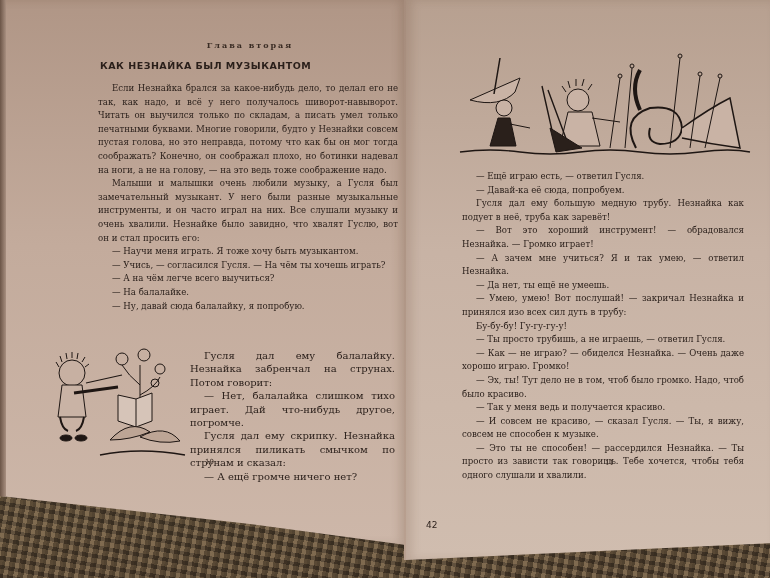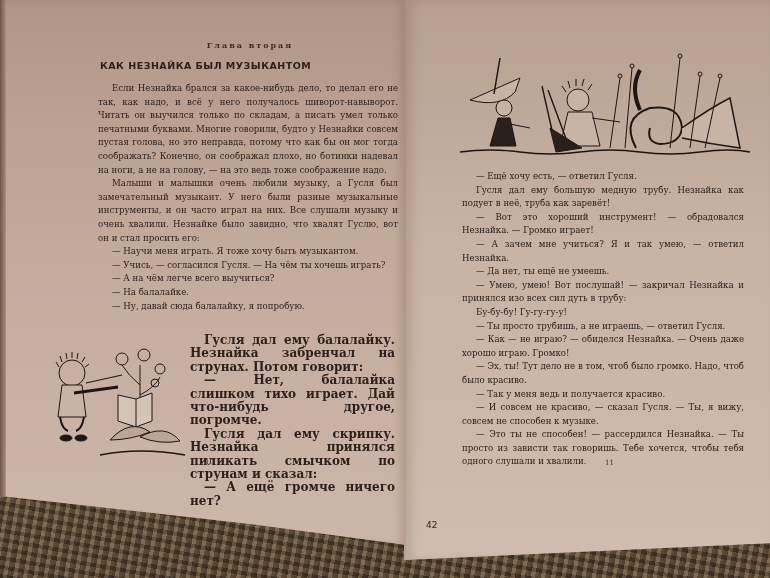--- a/index.html
+++ b/index.html
@@ -75,21 +75,21 @@
 <div class="text" style="left:98px; top:82px; width:300px;">
   <p>Если Незнайка брался за какое-нибудь дело, то делал его не так, как надо, и всё у него получалось шиворот-навыворот. Читать он выучился только по складам, а писать умел только печатными буквами. Многие говорили, будто у Незнайки совсем пустая голова, но это неправда, потому что как бы он мог тогда соображать? Конечно, он соображал плохо, но ботинки надевал на ноги, а не на голову, — на это ведь тоже соображение надо.</p>
   <p>Малыши и малышки очень любили музыку, а Гусля был замечательный музыкант. У него были разные музыкальные инструменты, и он часто играл на них. Все слушали музыку и очень хвалили. Незнайке было завидно, что хвалят Гуслю, вот он и стал просить его:</p>
   <p>— Научи меня играть. Я тоже хочу быть музыкантом.</p>
   <p>— Учись, — согласился Гусля. — На чём ты хочешь играть?</p>
   <p>— А на чём легче всего выучиться?</p>
   <p>— На балалайке.</p>
   <p>— Ну, давай сюда балалайку, я попробую.</p>
 </div>
 
-<div class="text" style="left:190px; top:334px; width:205px; font-size:12px; line-height:13.4px;font-weight:bold;">
+<div class="text" style="left:190px; top:349px; width:205px; font-size:10px; line-height:13.4px;">
   <p>Гусля дал ему балалайку. Незнайка забренчал на струнах. Потом говорит:</p>
   <p>— Нет, балалайка слишком тихо играет. Дай что-нибудь другое, погромче.</p>
   <p>Гусля дал ему скрипку. Незнайка принялся пиликать смычком по струнам и сказал:</p>
   <p>— А ещё громче ничего нет?</p>
 </div>
 
 <div class="pnum" style="left:205px; top:458px;">10</div>
 
 <div class="illus" style="left:40px; top:345px;">
   <svg width="150" height="125" viewBox="0 0 150 125">
@@ -147,21 +147,22 @@
         <circle cx="220" cy="8" r="2"></circle>
         <circle cx="240" cy="26" r="2"></circle>
         <circle cx="260" cy="28" r="2"></circle>
 
       <path d="M0 104 q30 -4 60 0 t60 0 t60 0 t60 0 t50 0" stroke-width="1.4"></path>
     </g>
   </svg>
 </div>
 
 <div class="text" style="left:462px; top:170px; width:282px;">
-  <p>— Ещё хочу есть, — ответил Гусля.</p>
+  <p>— Ещё играю есть, — ответил Гусля.</p>
+  <p>— Давай-ка её сюда, попробуем.</p>
   <p>Гусля дал ему большую медную трубу. Незнайка как подует в неё, труба как заревёт!</p>
   <p>— Вот это хороший инструмент! — обрадовался Незнайка. — Громко играет!</p>
   <p>— А зачем мне учиться? Я и так умею, — ответил Незнайка.</p>
   <p>— Да нет, ты ещё не умеешь.</p>
   <p>— Умею, умею! Вот послушай! — закричал Незнайка и принялся изо всех сил дуть в трубу:</p>
   <p>Бу-бу-бу! Гу-гу-гу-у!</p>
   <p>— Ты просто трубишь, а не играешь, — ответил Гусля.</p>
   <p>— Как — не играю? — обиделся Незнайка. — Очень даже хорошо играю. Громко!</p>
   <p>— Эх, ты! Тут дело не в том, чтоб было громко. Надо, чтоб было красиво.</p>
   <p>— Так у меня ведь и получается красиво.</p>

